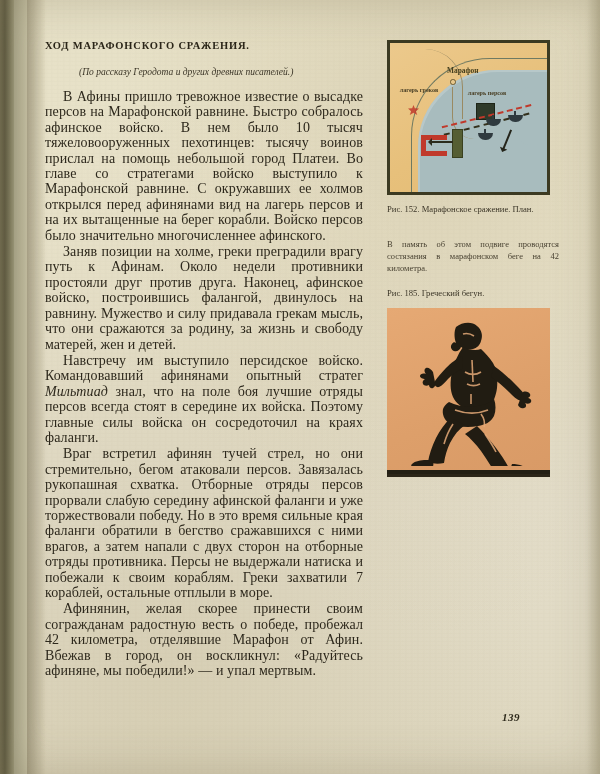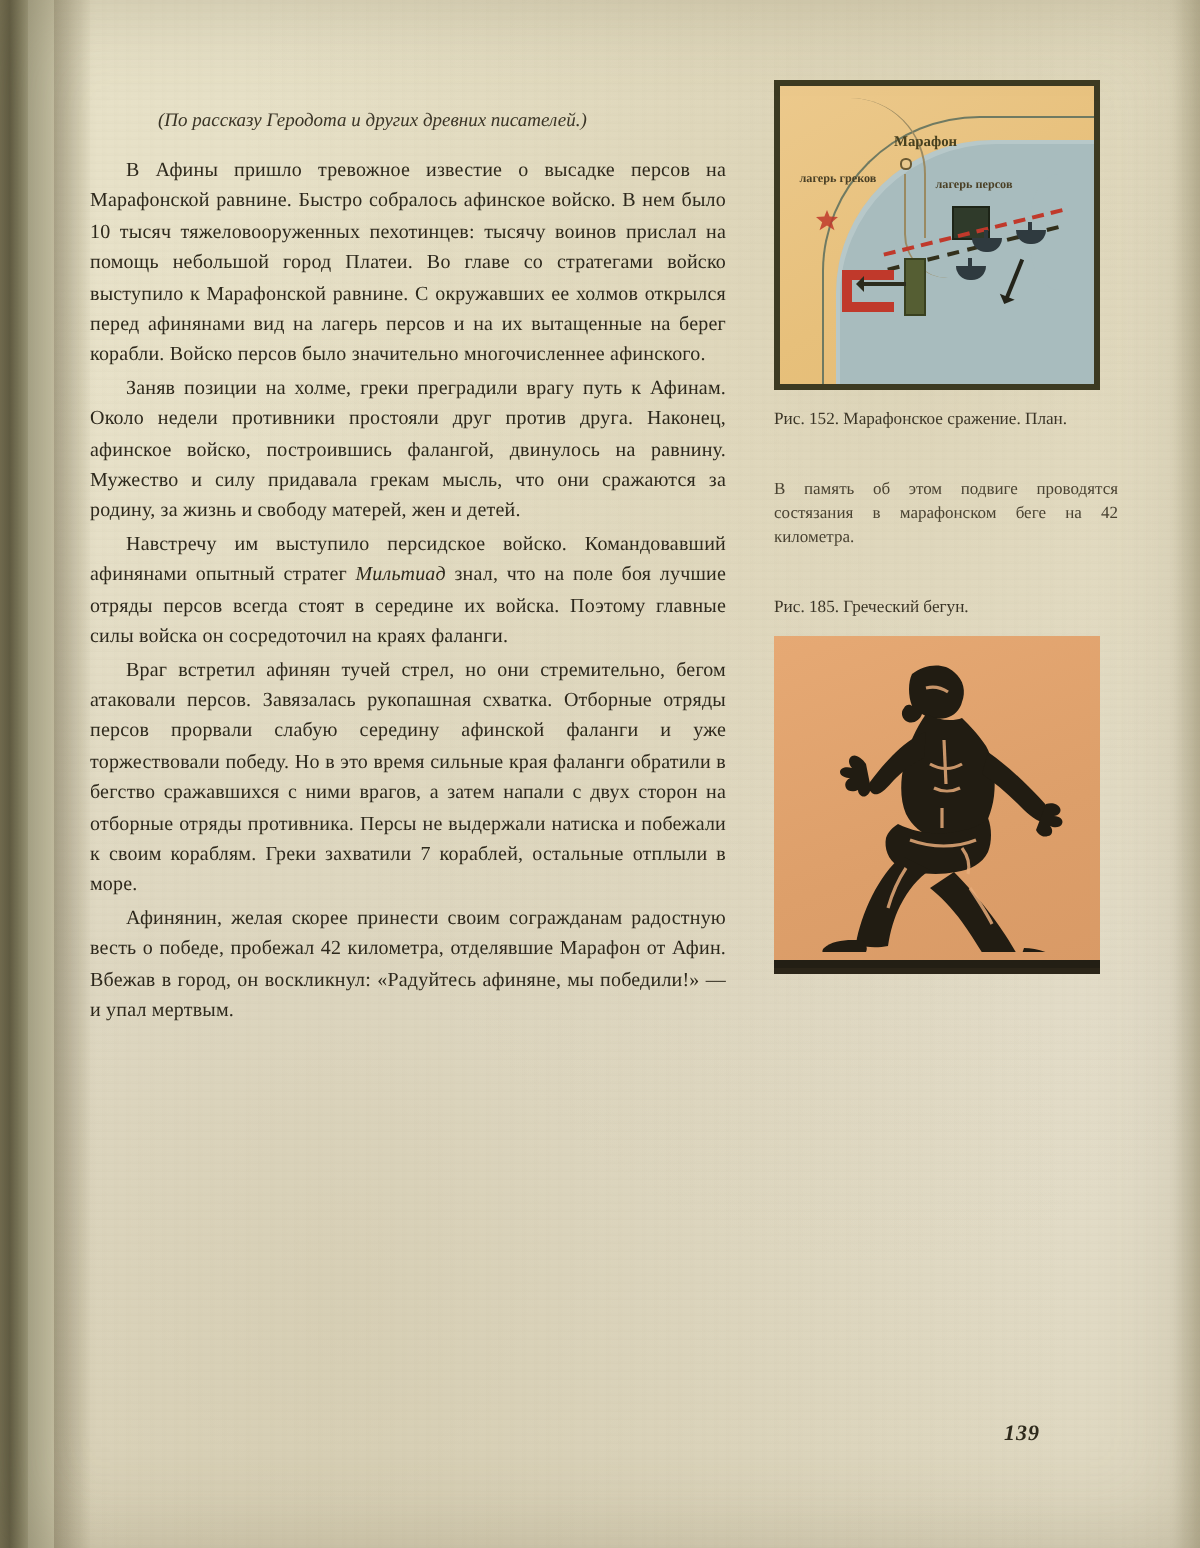--- a/index.html
+++ b/index.html
@@ -66,21 +66,21 @@
   }
   .subtitle{
     margin:16px 0 12px 0;
     font-size:9.5px;
     font-style:italic;
     color:#3a3426;
     padding-left:34px;
   }
   p.body-par{
     margin:0 0 0 0;
-    font-size:10px;
+    font-size:14px;
     line-height:15.4px;
     text-align:justify;
     text-indent:18px;
     color:#2d281c;
     letter-spacing:.1px;
   }
   p.body-par + p.body-par{margin-top:1px;}
   .term{font-style:italic;}
 
   
@@ -176,20 +176,21 @@
 
   <div class="binding-dark"></div>
   <div class="binding-mid"></div>
   <div class="paper"></div>
   <div class="gutter-shadow"></div>
   <div class="paper-edge-right"></div>
   <div class="paper-grain"></div>
 
   <div class="col-main">
 
+    <h1 class="article-title">ХОД МАРАФОНСКОГО СРАЖЕНИЯ.</h1>
 
     <div class="subtitle">(По рассказу Геродота и других древних писателей.)</div>
 
     <p class="body-par">В Афины пришло тревожное известие о высадке персов на Марафонской равнине. Быстро собралось афинское войско. В нем было 10 тысяч тяжеловооруженных пехотинцев: тысячу воинов прислал на помощь небольшой город Платеи. Во главе со стратегами войско выступило к Марафонской равнине. С окружавших ее холмов открылся перед афинянами вид на лагерь персов и на их вытащенные на берег корабли. Войско персов было значительно многочисленнее афинского.</p>
     <p class="body-par">Заняв позиции на холме, греки преградили врагу путь к Афинам. Около недели противники простояли друг против друга. Наконец, афинское войско, построившись фалангой, двинулось на равнину. Мужество и силу придавала грекам мысль, что они сражаются за родину, за жизнь и свободу матерей, жен и детей.</p>
 
     <p class="body-par"><span>Навстречу им выступило персидское войско. Командовавший афинянами опытный стратег </span><span class="term">Мильтиад</span><span> знал, что на поле боя лучшие отряды персов всегда стоят в середине их войска. Поэтому главные силы войска он сосредоточил на краях фаланги.</span></p>
 
     <p class="body-par">Враг встретил афинян тучей стрел, но они стремительно, бегом атаковали персов. Завязалась рукопашная схватка. Отборные отряды персов прорвали слабую середину афинской фаланги и уже торжествовали победу. Но в это время сильные края фаланги обратили в бегство сражавшихся с ними врагов, а затем напали с двух сторон на отборные отряды противника. Персы не выдержали натиска и побежали к своим кораблям. Греки захватили 7 кораблей, остальные отплыли в море.</p>
     <p class="body-par">Афинянин, желая скорее принести своим согражданам радостную весть о победе, пробежал 42 километра, отделявшие Марафон от Афин. Вбежав в город, он воскликнул: «Радуйтесь афиняне, мы победили!» — и упал мертвым.</p>
@@ -224,21 +225,21 @@
       <div class="ship" style="left:118px;top:72px;"></div>
       <div class="ship" style="left:88px;top:90px;"></div>
       <div class="arrow-sea"></div>
     </div>
 
     <div class="fig-caption">Рис. 152. Марафонское сражение. План.</div>
 
 
     <div class="qbox second">В память об этом подвиге проводятся состязания в марафонском беге на 42 километра.</div>
 
-    <div class="fig-caption" style="margin-top:24px;">Рис. 185. Греческий бегун.</div>
+    <div class="fig-caption" style="margin-top:14px;">Рис. 185. Греческий бегун.</div>
 
     <div class="fig-runner">
       <div class="runner-bg"></div>
       <svg class="runner-svg" width="151" height="152" viewBox="0 0 151 152">
         <g fill="#211c12">
 
           <path d="M63 13 c6-5 16-6 21-1 c5 4 6 10 4 15 c-1 4-4 7-8 8 c-4 1-9 0-12-2 c-1 3-4 5-7 4 c-3-1-4-5-2-7 c1-2 3-2 4-1 c-2-5-2-12 0-16 z"></path>
 
           <path d="M70 33 c6 3 13 4 18 2 c4 4 8 8 12 14 c4 7 5 16 4 25 c-1 8-4 15-8 20 c-7 3-15 3-22 1 c-6-2-11-6-14-12 c-3-7-3-16-1-25 c2-9 6-18 11-25 z"></path>
 

